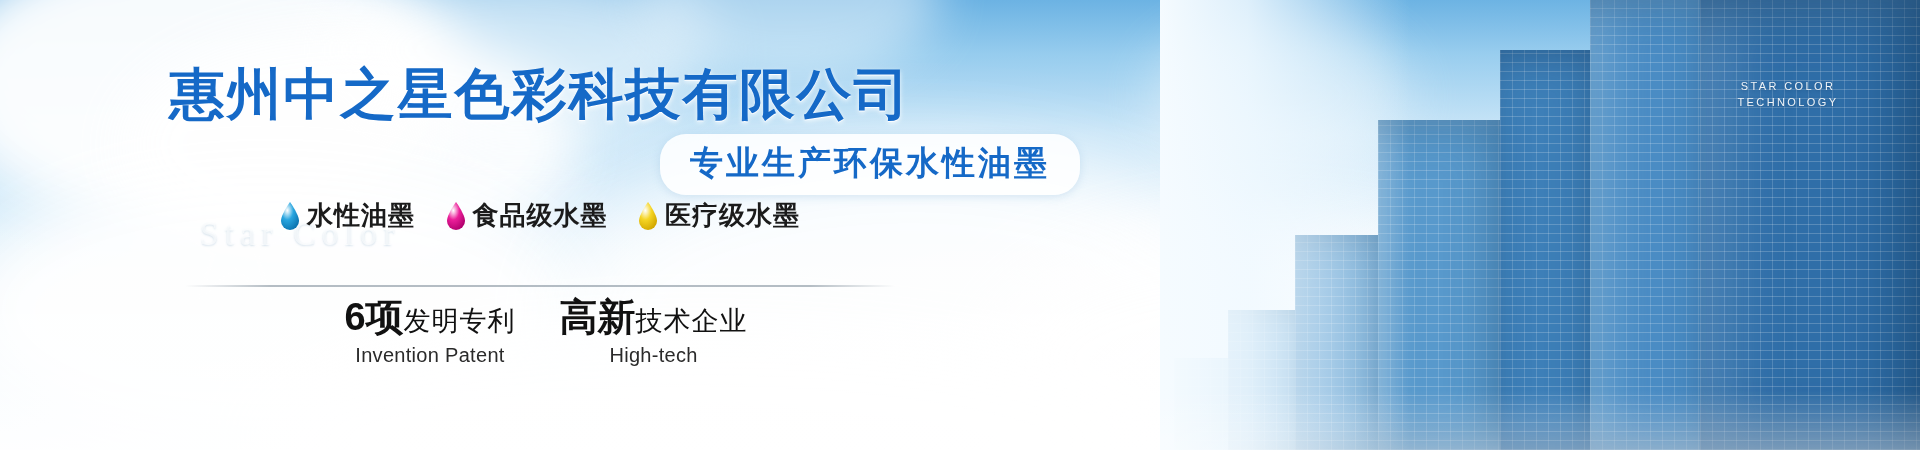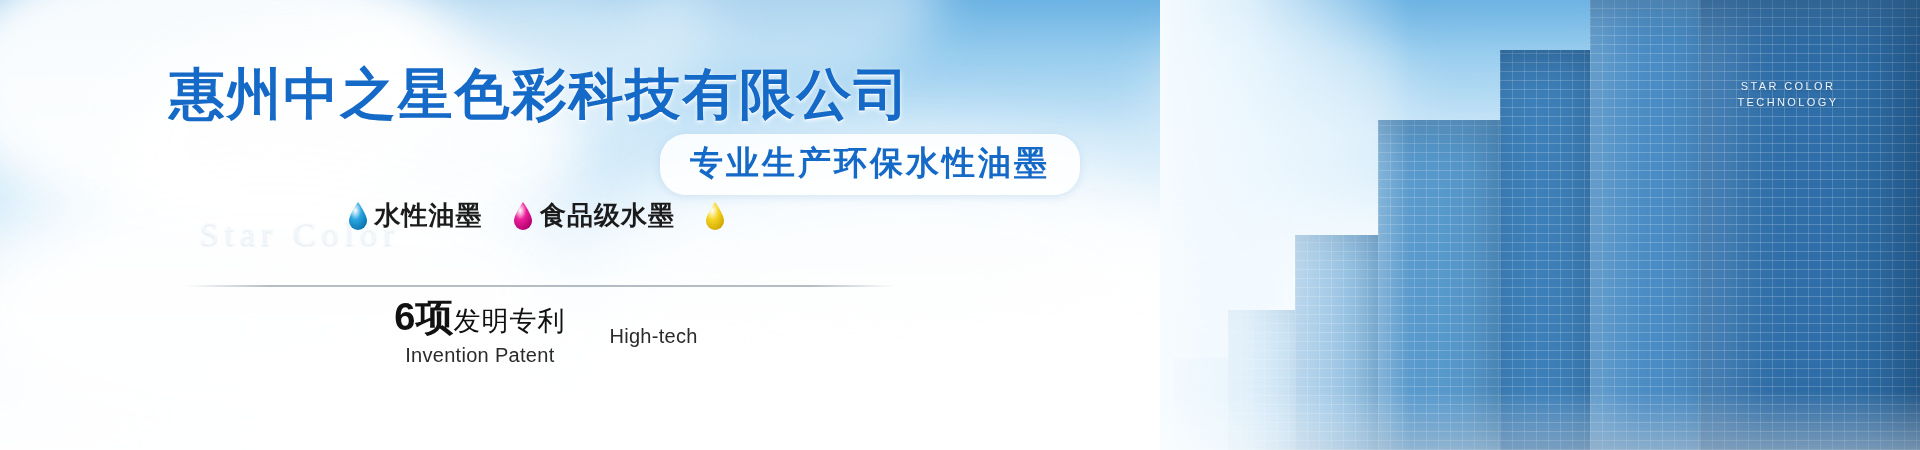--- a/index.html
+++ b/index.html
@@ -197,31 +197,35 @@
         <svg class="drop" viewBox="0 0 20 28">
           <defs>
               <radialGradient id="g2" cx="35%" cy="30%" r="75%">
             <stop offset="0%" stop-color="#ffffff" stop-opacity=".95"></stop>
             <stop offset="45%" stop-color="#f5d524"></stop>
             <stop offset="100%" stop-color="#d3a800"></stop>
           </radialGradient>
             </defs>
           <path d="M10 0 C10 0 19 12.5 19 19 A9 9 0 0 1 1 19 C1 12.5 10 0 10 0 Z" fill="url(#g2)"></path>
         </svg>
+        <span class="feature-label">医疗级水墨</span>
       </span>
     </div>
 
     <div class="divider"></div>
 
     <div class="stats">
       <div class="stat">
         <div class="stat-main">
           <span class="stat-big">6项</span><span class="stat-small">发明专利</span>
         </div>
         <div class="stat-en">Invention Patent</div>
       </div>
       <div class="stat">
+        <div class="stat-main">
+          <span class="stat-big">高新</span><span class="stat-small">技术企业</span>
+        </div>
         <div class="stat-en">High-tech</div>
       </div>
     </div>
 
   </div>
 </div>
 
 </body></html>

